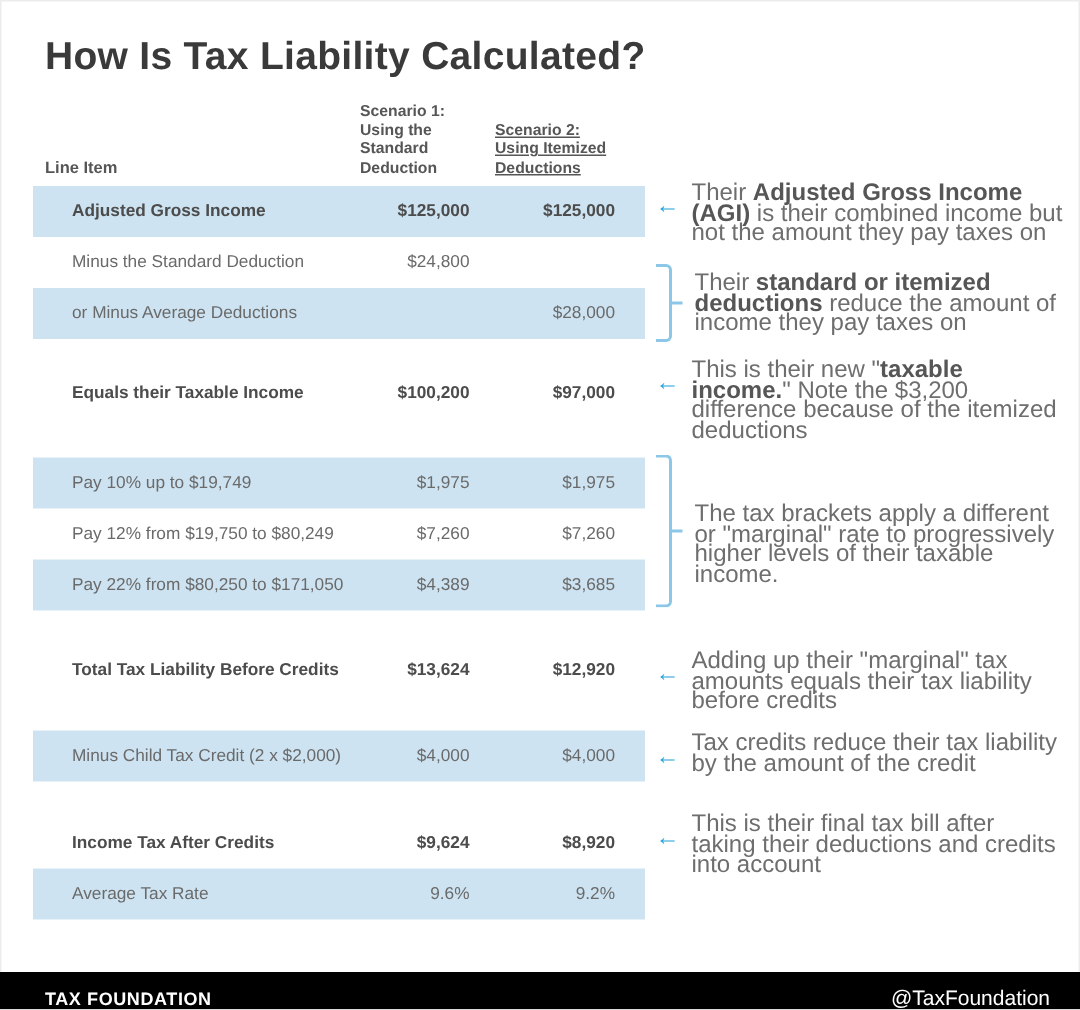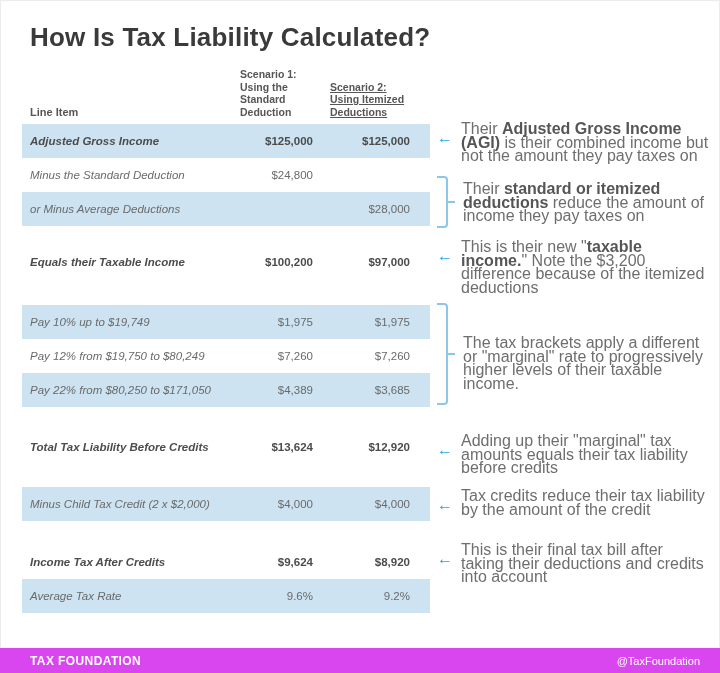--- a/index.html
+++ b/index.html
@@ -17,21 +17,21 @@
   }
   
   .table{position:absolute;left:22px;top:64px;width:408px;}
   .thead{display:flex;align-items:flex-end;height:54px;padding-bottom:6px;}
   .th{font-weight:bold;color:#565656;}
   .th.line-item{flex:1;padding-left:8px;font-size:11px;}
   .th.scen{text-align:left;white-space:pre-line;font-size:10.5px;line-height:12.5px;}
   .th.scen1{width:90px;}
   .th.scen2{width:100px;text-decoration:underline;}
   .row{display:flex;align-items:center;height:34px;font-size:11.5px;color:#6a6a6a;}
-  .row .label{flex:1;padding-left:8px;font-style:italic;}
+  .row .label{flex:1;padding-left:26px;}
   .row .v1{width:90px;box-sizing:border-box;padding-right:17px;text-align:right;}
   .row .v2{width:100px;box-sizing:border-box;padding-right:20px;text-align:right;}
   .row.shaded{background:#cde3f1;}
   .row.bold{font-weight:bold;color:#4c4c4c;}
   #rows .row:nth-child(4){margin-top:19px;}
   #rows .row:nth-child(5){margin-top:26px;}
   #rows .row:nth-child(8){margin-top:23px;}
   #rows .row:nth-child(9){margin-top:23px;}
   #rows .row:nth-child(10){margin-top:24px;}
   
@@ -61,26 +61,26 @@
   .annotation:nth-child(4) .marker.bracket{height:98px;}
   .annotation:nth-child(2) .ann-text{margin-top:6px;}
   .annotation:nth-child(4) .ann-text{margin-top:33px;}
   .ann-text{
     margin:0;width:248px;font-size:16px;line-height:13.5px;color:#6e6e6e;
   }
   .ann-text .b{font-weight:bold;color:#565656;}
   
   .footer{
     position:absolute;left:0;right:0;bottom:0;height:25px;
-    background:#d946ef;color:#ffffff;
-    display:flex;align-items:center;justify-content:space-between;
+    background:#000000;color:#ffffff;
+    display:flex;align-items:flex-end;justify-content:space-between;
     padding:0 20px 0 30px;box-sizing:border-box;
   }
   .footer .brand{font-size:12px;font-weight:bold;letter-spacing:.4px;}
-  .footer .handle{font-size:11px;margin-left:30px;}
+  .footer .handle{font-size:14px;margin-left:30px;}
 </style>
 </head>
 <body>
 
 <div class="canvas">
 
   <h1 class="title">How Is Tax Liability Calculated?</h1>
 
   <div class="table">
     <div class="thead">

